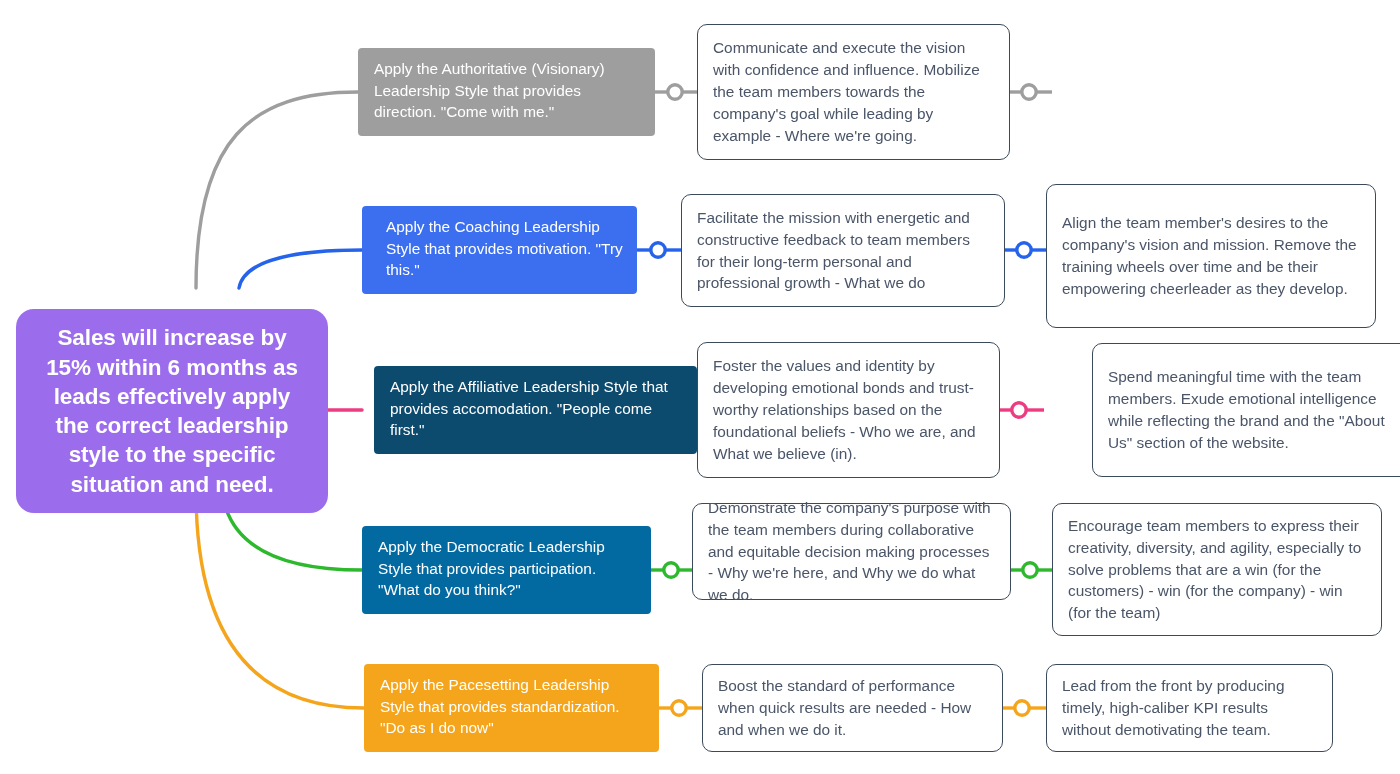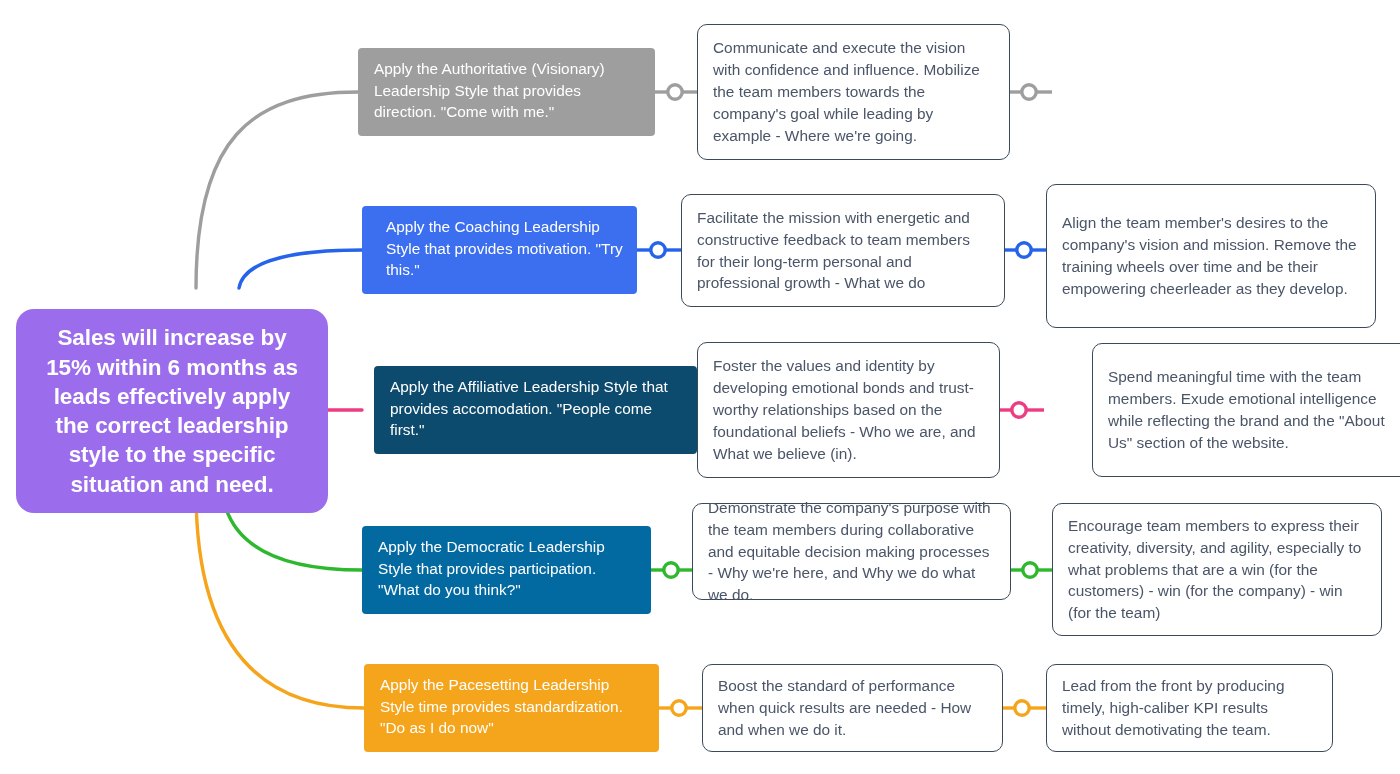--- a/index.html
+++ b/index.html
@@ -166,25 +166,25 @@
     <span class="txt">Spend meaningful time with the team members. Exude emotional intelligence while reflecting the brand and the "About Us" section of the website.</span>
   </div>
 
   <div class="style-node" style="left:362px; top:526px; width:289px; height:88px; background:#0369a1;">
     <span class="txt">Apply the Democratic Leadership Style that provides participation. "What do you think?"</span>
   </div>
   <div class="detail-node" style="left:692px; top:503px; width:319px; height:97px;">
     <span class="txt">Demonstrate the company's purpose with the team members during collaborative and equitable decision making processes - Why we're here, and Why we do what we do.</span>
   </div>
   <div class="detail-node" style="left:1052px; top:503px; width:330px; height:133px;">
-    <span class="txt">Encourage team members to express their creativity, diversity, and agility, especially to what problems that are a win (for the customers) - win (for the company) - win (for the team)</span>
+    <span class="txt">Encourage team members to express their creativity, diversity, and agility, especially to solve problems that are a win (for the customers) - win (for the company) - win (for the team)</span>
   </div>
 
   <div class="style-node" style="left:364px; top:664px; width:295px; height:88px; background:#f5a51b;">
-    <span class="txt">Apply the Pacesetting Leadership Style time provides standardization. "Do as I do now"</span>
+    <span class="txt">Apply the Pacesetting Leadership Style that provides standardization. "Do as I do now"</span>
   </div>
   <div class="detail-node" style="left:702px; top:664px; width:301px; height:88px;">
     <span class="txt">Boost the standard of performance when quick results are needed - How and when we do it.</span>
   </div>
   <div class="detail-node" style="left:1046px; top:664px; width:287px; height:88px;">
     <span class="txt">Lead from the front by producing timely, high-caliber KPI results without demotivating the team.</span>
   </div>
 
 </div>
 

